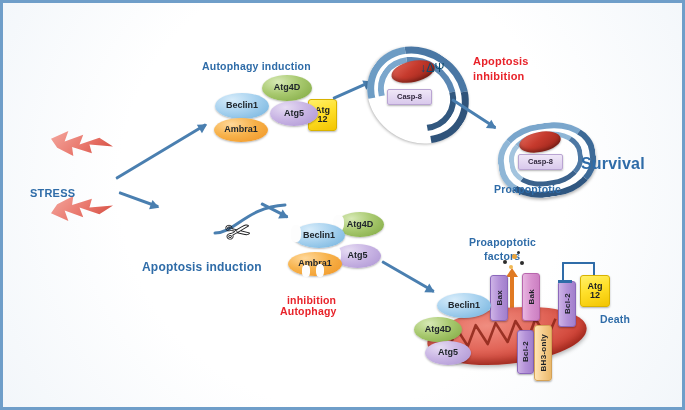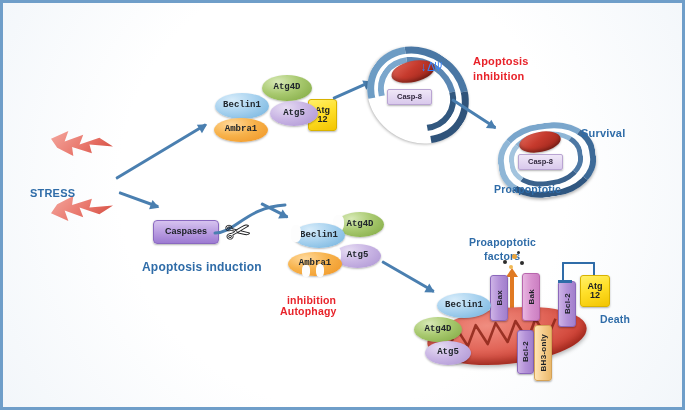--- a/index.html
+++ b/index.html
@@ -5,27 +5,27 @@
   html,body{margin:0;padding:0;background:#ffffff;}
   body{font-family:"Liberation Sans",sans-serif;}
   #stage{position:relative;width:685px;height:410px;background:#fdfdfd;
          border:3px solid #6f9ec9;box-sizing:border-box;overflow:hidden;}
   #stage:before{content:"";position:absolute;inset:0;
     background:radial-gradient(circle at 50% 45%,#ffffff 55%,#f2f6fa 100%);}
   .lay{position:absolute;}
   .t{position:absolute;white-space:nowrap;font-weight:bold;letter-spacing:.2px;}
   .t-blue{color:#2f6ca8;}
   .t-red{color:#e8232a;}
-  .t-dark{color:#3b82f6;font-family:Liberation Mono, monospace;}
+  .t-dark{color:#0c4a6e;}
 
   
   .prot{position:absolute;border-radius:50%;display:flex;align-items:center;
         justify-content:center;font-size:9px;font-weight:bold;color:#20262c;
         text-align:left;line-height:1.02;
-        box-shadow:0 1px 2px rgba(0,0,0,.28);font-family:Liberation Mono, monospace;}
+        box-shadow:0 1px 2px rgba(0,0,0,.28);}
   .p-beclin{background:radial-gradient(ellipse at 32% 26%,#d7ecfa 0%,#a8d2ef 45%,#6fb0dc 100%);}
   .p-ambra{background:radial-gradient(ellipse at 32% 26%,#ffd89a 0%,#f7b24b 45%,#ef9221 100%);}
   .p-atg4d{background:radial-gradient(ellipse at 32% 26%,#d7e9b6 0%,#a8c96f 45%,#7da63e 100%);}
   .p-atg5{background:radial-gradient(ellipse at 32% 26%,#e6dcf3 0%,#c9b5e4 45%,#ab92d2 100%);}
 
   
   .box{position:absolute;display:flex;align-items:center;justify-content:center;
        font-size:9px;font-weight:bold;color:#1b1f24;text-align:center;line-height:1.03;
        border-radius:3px;box-shadow:0 1px 2px rgba(0,0,0,.3);}
   .b-atg12{background:linear-gradient(160deg,#fff06a 0%,#ffe02a 45%,#f2c400 100%);
@@ -86,20 +86,21 @@
     <div class="bolt" style="left:48px;top:128px;width:62px;height:26px;
          clip-path:polygon(0% 30%,28% 0%,22% 40%,52% 14%,46% 52%,78% 26%,100% 60%,62% 52%,66% 86%,34% 62%,36% 96%,10% 64%);"></div>
     <div class="bolt" style="left:48px;top:192px;width:62px;height:26px;
          clip-path:polygon(0% 70%,28% 100%,22% 60%,52% 86%,46% 48%,78% 74%,100% 40%,62% 48%,66% 14%,34% 38%,36% 4%,10% 36%);"></div>
     <div class="t t-blue" style="left:27px;top:184px;font-size:11px;">STRESS</div>
   </div>
 
   <div class="arrow" style="left:113px;top:174px;width:105px;transform:rotate(-31deg);"></div>
   <div class="arrow" style="left:116px;top:188px;width:42px;transform:rotate(20deg);"></div>
 
+  <div class="t t-blue" style="left:199px;top:57px;font-size:10.5px;">Autophagy induction</div>
 
   <div class="lay">
     <div class="prot p-atg4d" style="left:259px;top:72px;width:50px;height:26px;">Atg4D</div>
     <div class="prot p-beclin" style="left:212px;top:90px;width:54px;height:26px;">Beclin1</div>
     <div class="box b-atg12" style="left:305px;top:96px;width:27px;height:30px;flex-direction:column;">
       <span>Atg</span>
       <span>12</span>
     </div>
     <div class="prot p-atg5" style="left:267px;top:98px;width:48px;height:25px;">Atg5</div>
     <div class="prot p-ambra" style="left:211px;top:115px;width:54px;height:24px;">Ambra1</div>
@@ -128,23 +129,22 @@
   <div class="lay" style="left:493px;top:118px;width:108px;height:76px;">
     <div class="memb" style="left:2px;top:2px;width:86px;height:62px;border-width:6px;border-radius:46%;
          border-color:#7aa6cc #3d6a97 #2f5680 #8fb6d6;transform:rotate(-8deg);
          box-shadow:0 2px 3px rgba(0,0,0,.28);"></div>
     <div class="memb" style="left:13px;top:11px;width:64px;height:44px;border-width:5px;border-radius:46%;
          border-color:#8fb6d6 #4d78a4 #3b628c #a3c4de;transform:rotate(-8deg);"></div>
     <div class="mito-sm" style="left:23px;top:11px;width:42px;height:20px;transform:rotate(-11deg);"></div>
     <div class="box b-casp8" style="left:22px;top:33px;width:43px;height:14px;">Casp-8</div>
   </div>
   <div class="t t-blue" style="left:491px;top:180px;font-size:10.5px;">Proapoptotic</div>
-  <div class="t t-blue" style="left:578px;top:124px;font-size:11px;">Survival</div>
-
-  <div class="box b-caspase" style="left:150px;top:217px;width:64px;height:22px;">Caspases</div>
+  <div class="t t-blue" style="left:578px;top:152px;font-size:16px;">Survival</div>
+
   <div class="t t-blue" style="left:139px;top:257px;font-size:12px;">Apoptosis induction</div>
 
   <svg class="lay" style="left:210px;top:196px;" width="80" height="40" viewBox="0 0 80 40">
     <path d="M2,34 C22,34 34,8 72,6" stroke="#4a7fb0" stroke-width="3" fill="none" stroke-linecap="round"></path>
   </svg>
 
   <div class="lay" style="left:222px;top:214px;font-size:30px;color:#17181a;line-height:1;transform:rotate(-8deg);">✄</div>
 
   <div class="arrow" style="left:258px;top:199px;width:30px;transform:rotate(27deg);"></div>
 

